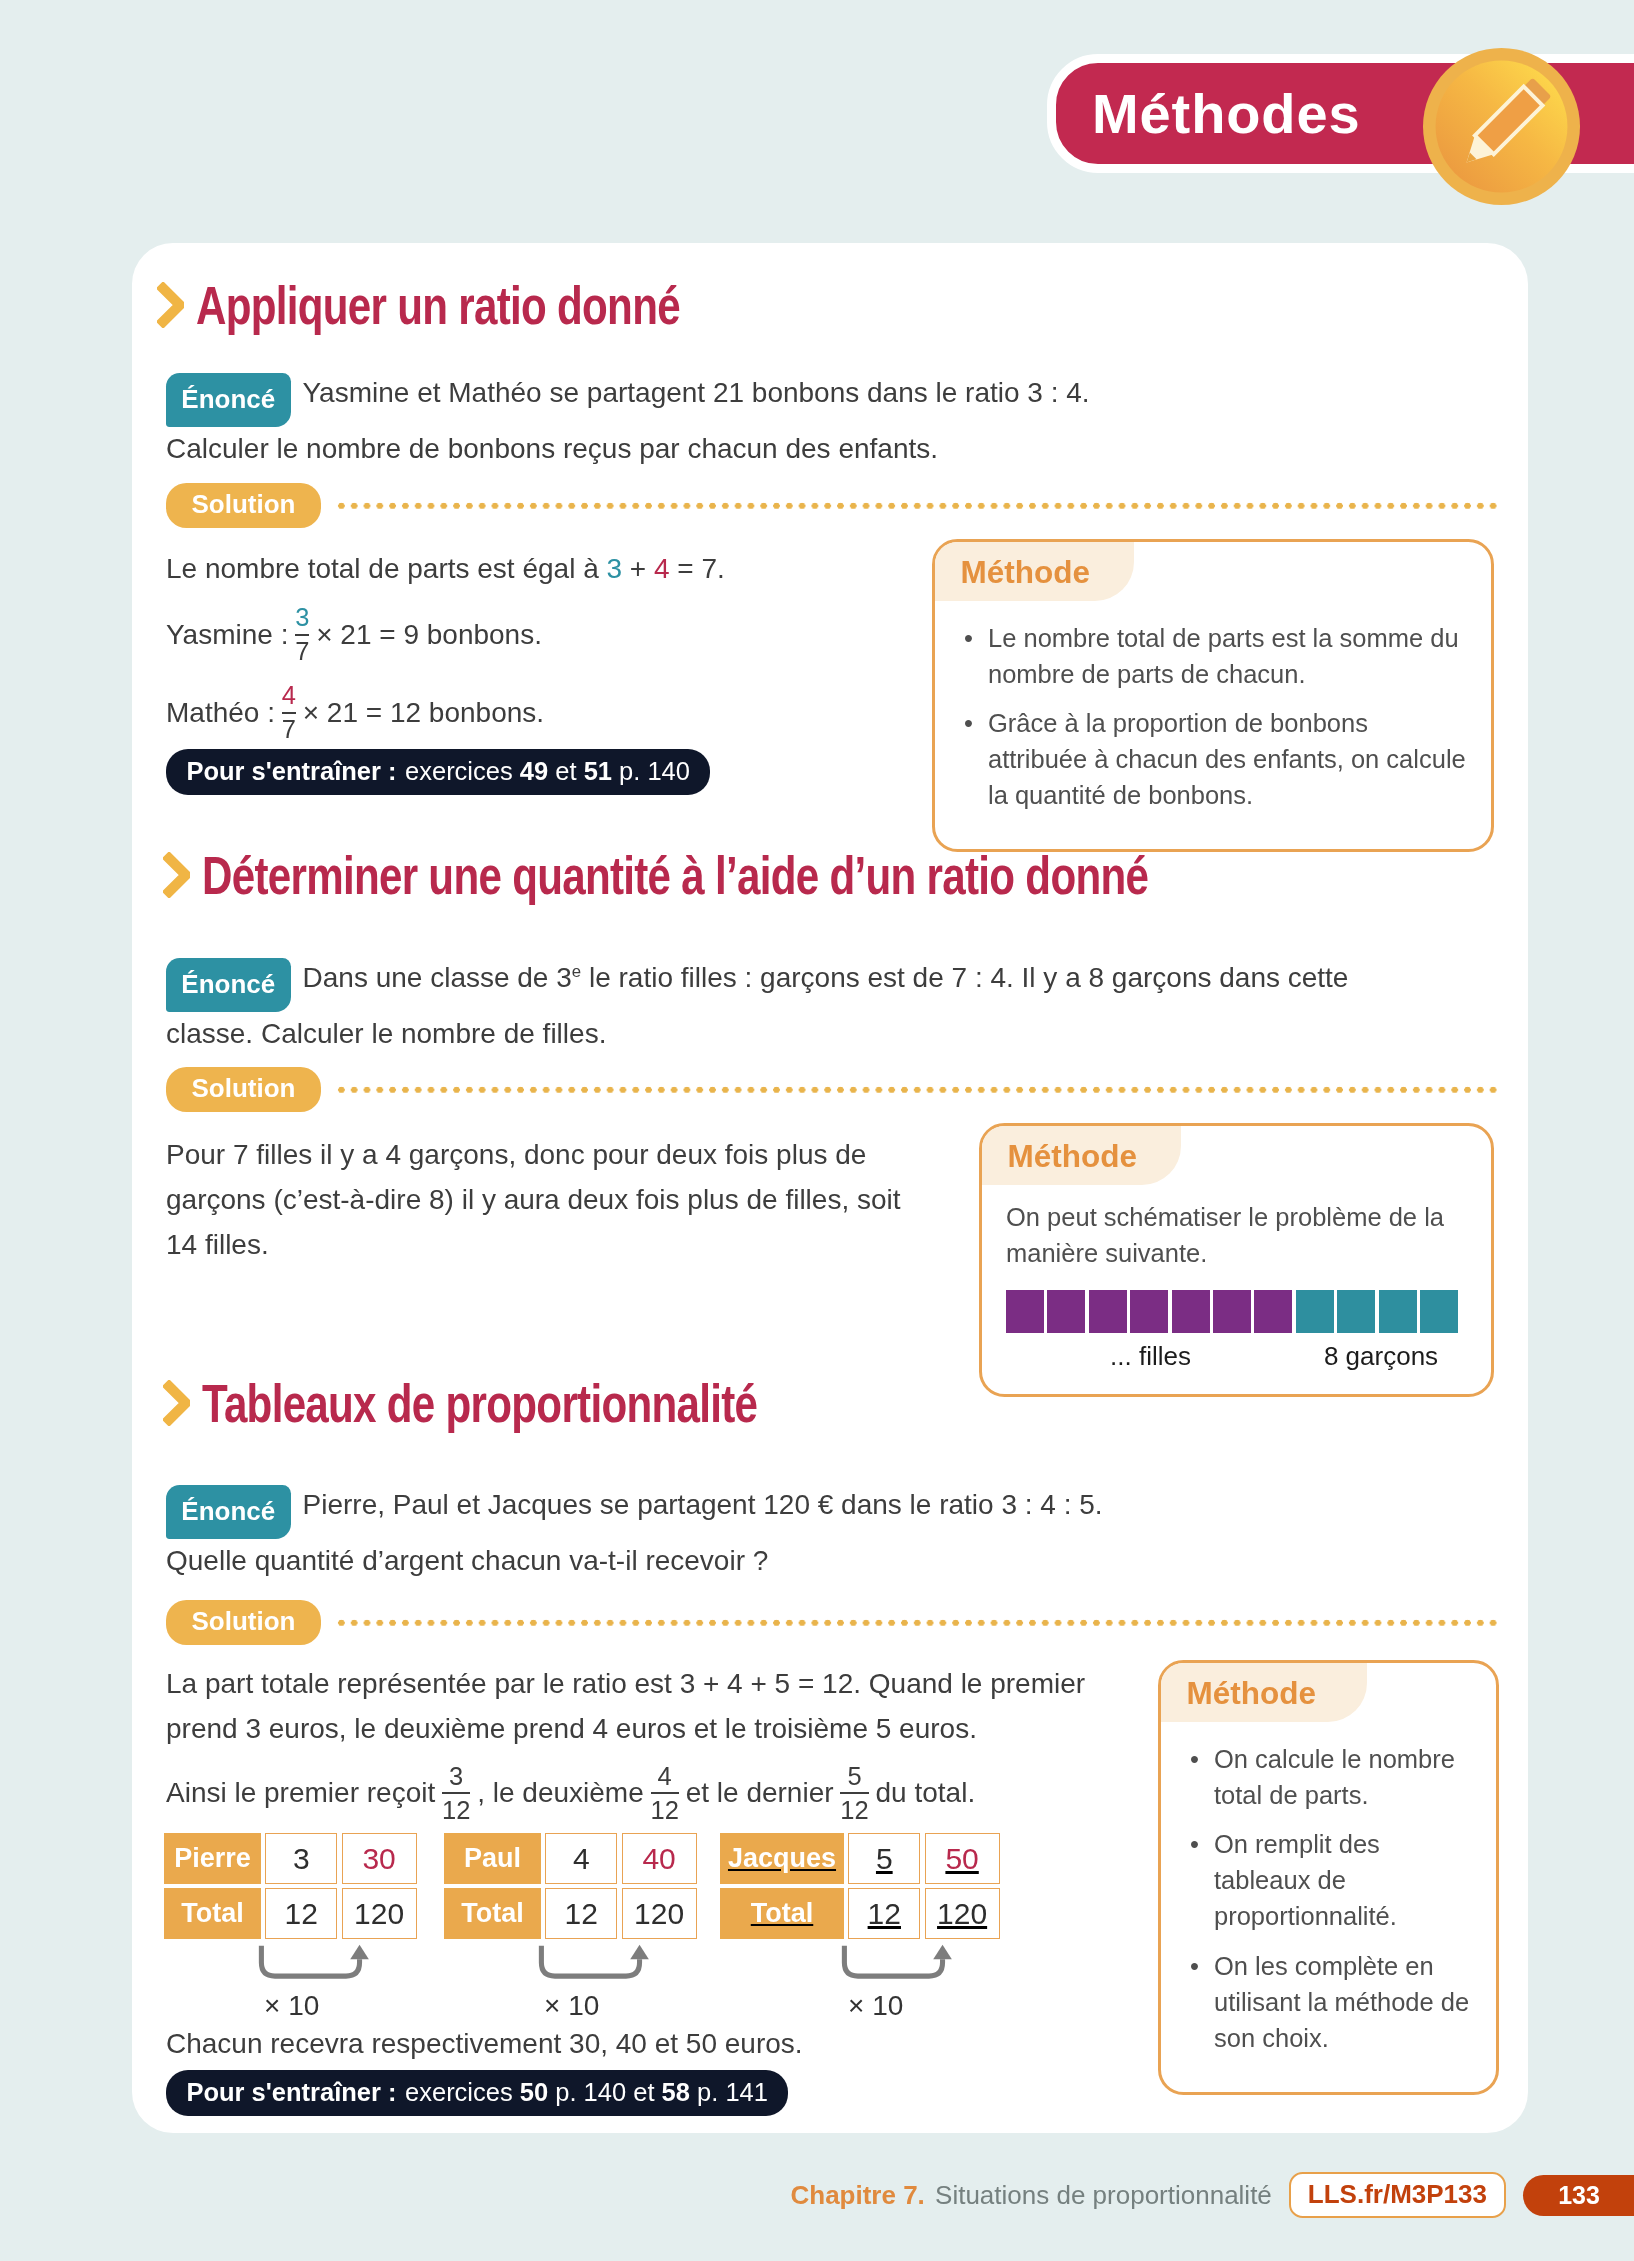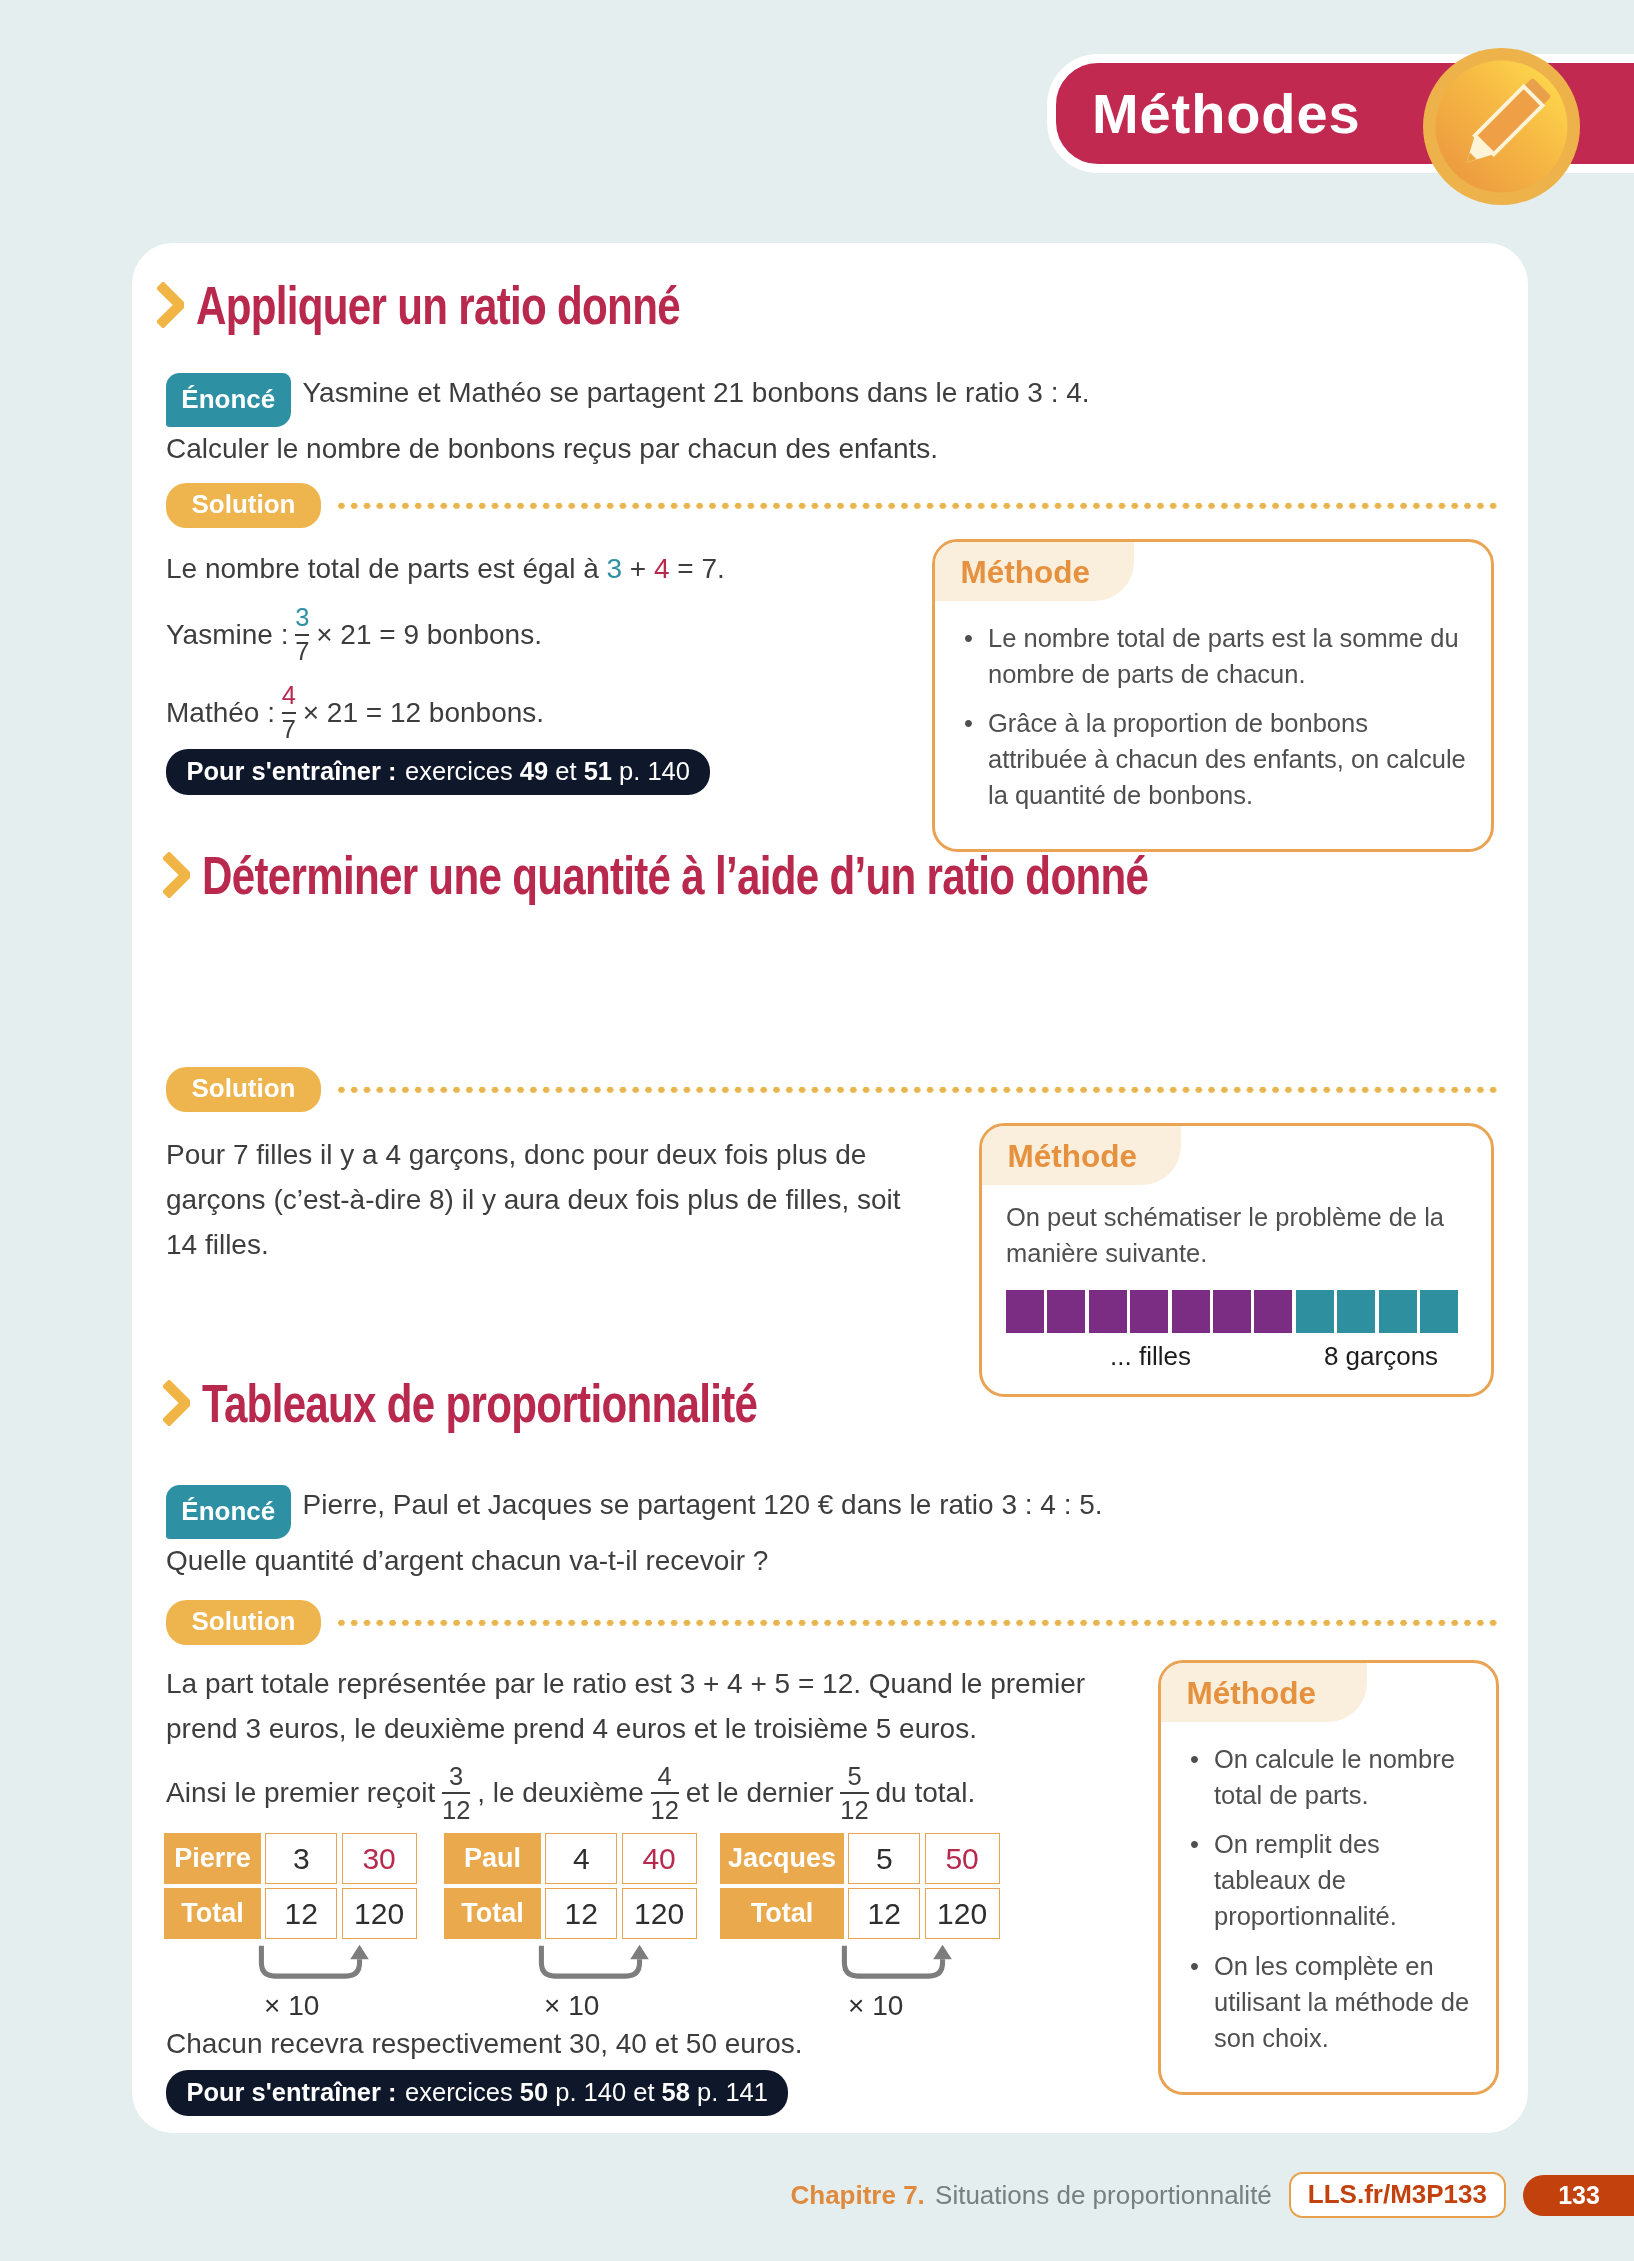--- a/index.html
+++ b/index.html
@@ -61,21 +61,21 @@
   
   .ratio-bar{display:flex;gap:3.4px;margin-top:19px;}
   .barseg{display:flex;gap:3.4px;}
   .sq{width:38px;height:43px;}
   .bar-labels{display:flex;margin-top:8.5px;}
   .bl1{width:289px;text-align:center;font-size:26px;color:#1c1c1c;}
   .bl2{flex:1;text-align:center;font-size:26px;color:#1c1c1c;}
 
   
   .ptable{display:grid;grid-template-columns:97px 72px 75px;gap:4.3px;}
-  .ptable.wide{grid-template-columns:124px 72px 75px;}
+  .ptable.wide{grid-template-columns:124px 72px 75px;text-decoration:underline;}
   .cell{box-sizing:border-box;height:51px;display:flex;align-items:center;justify-content:center;font-size:30px;color:#2e2e2e;border:1.7px solid #e9a353;background:#fff;}
   .cell.head{background:#eaa94d;border-color:#eaa94d;color:#fff;font-weight:bold;font-size:27px;}
   .cell.res{color:#b8294d;}
   .uarrow{display:block;margin:5.1px 0 0 85px;}
   .mult{margin-left:100px;font-size:28px;color:#333;margin-top:1.7px;}
 
   
   .footer{position:absolute;left:0;top:2171px;width:1635px;height:48px;display:flex;align-items:center;justify-content:flex-end;gap:17px;}
   .f-chapter{font-size:26px;font-weight:bold;color:#e08a3e;}
   .f-title{font-size:26px;color:#75807f;margin-left:-6.8px;}
@@ -163,20 +163,24 @@
       </ul>
     </div>
 
     <div class="abs sec-title" style="left:31px;top:601px;">
       <svg width="27" height="46" viewBox="0 0 32 54">
         <path d="M3 3 L27 27 L3 51" stroke="#f0b545" stroke-width="12" fill="none"></path>
       </svg>
       <span class="ctitle">Déterminer une quantité à l’aide d’un ratio donné</span>
     </div>
 
+    <p class="abs enonce" style="left:34px;top:707px;width:1311px;margin:0;">
+      <span class="ebadge">Énoncé</span><span><span>Dans une classe de 3</span><sup>e</sup><span> le ratio filles : garçons est de 7 : 4. Il y a 8 garçons dans cette</span></span><br>
+      <span>classe. Calculer le nombre de filles.</span>
+    </p>
 
     <div class="abs sol-row" style="left:34px;top:824px;width:1332px;">
       <span class="spill">Solution</span>
       <span class="dots"></span>
     </div>
 
     <div class="abs soltext" style="left:34px;top:889px;width:766px;">Pour 7 filles il y a 4 garçons, donc pour deux fois plus de garçons (c’est-à-dire 8) il y aura deux fois plus de filles, soit 14 filles.</div>
 
 
     <div class="abs mbox" style="left:847px;top:880px;width:515px;">

